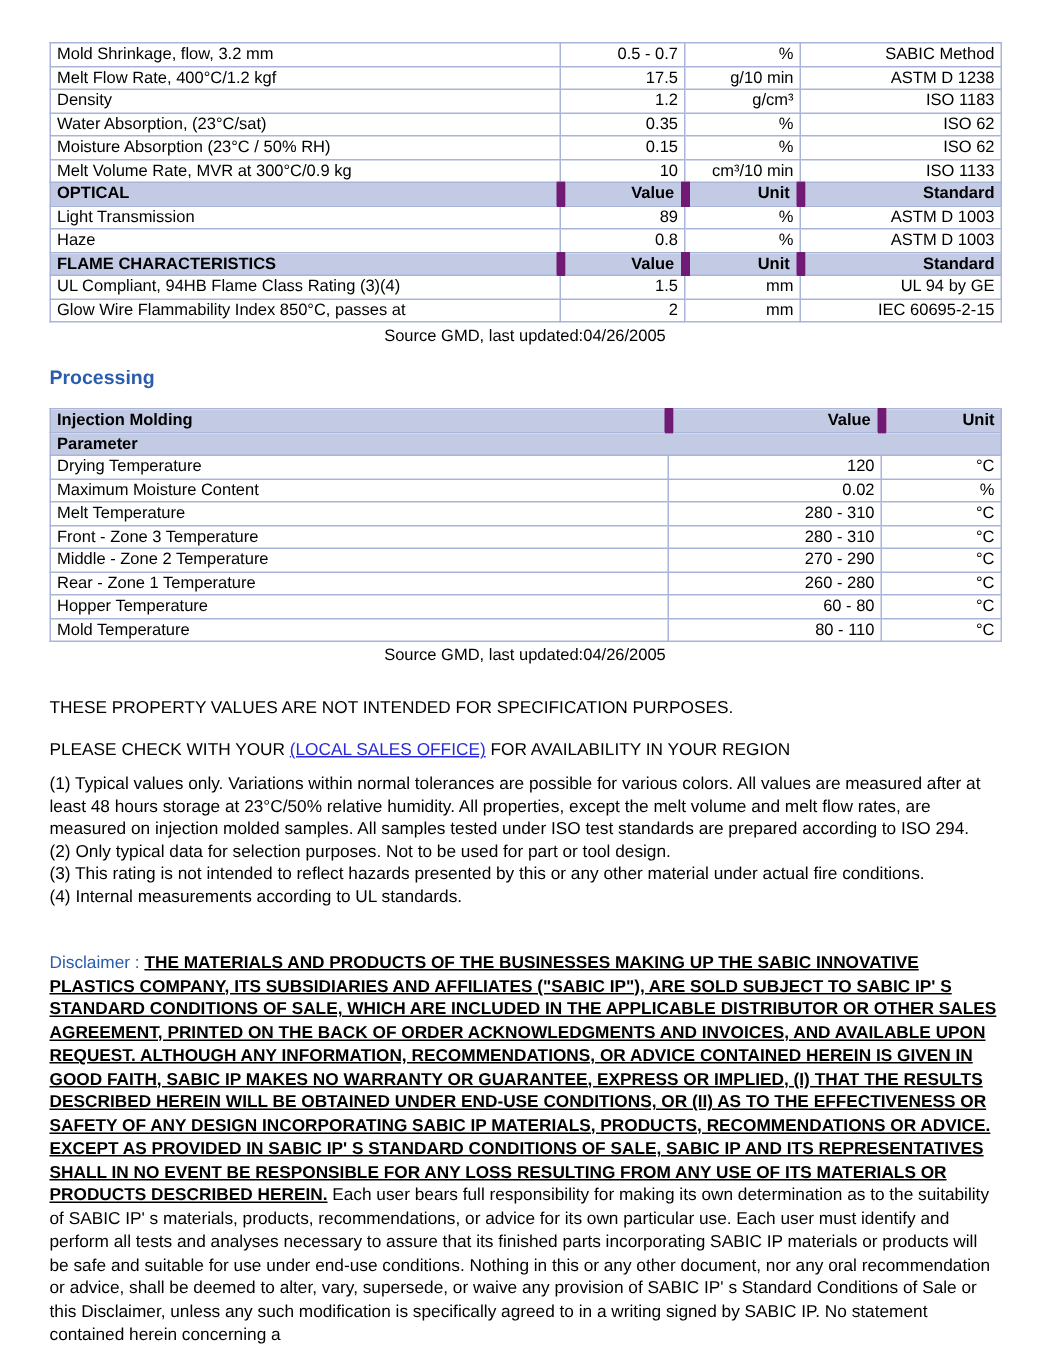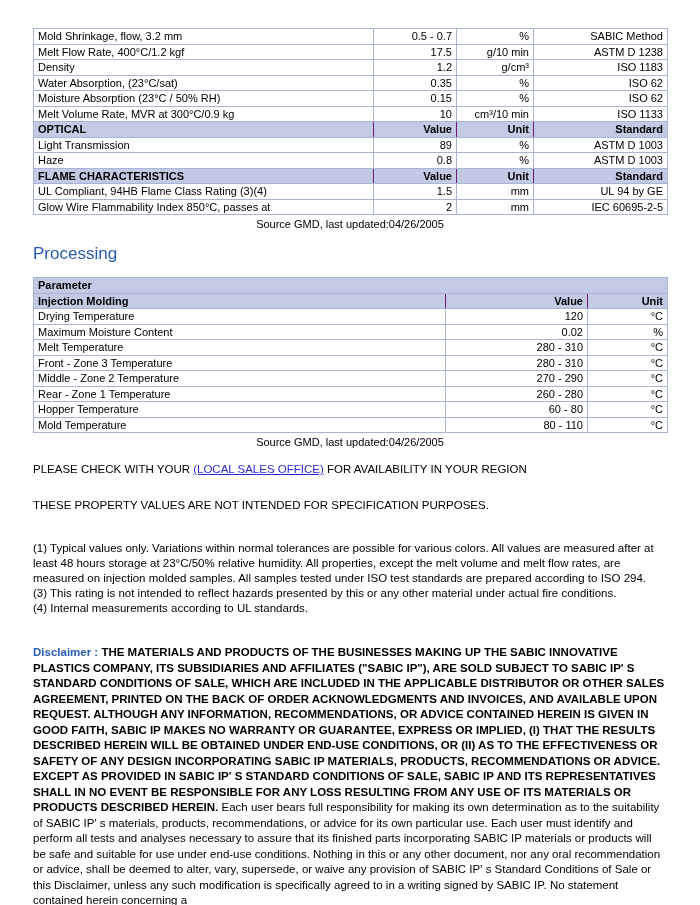--- a/index.html
+++ b/index.html
@@ -18,41 +18,41 @@
     font-size:11px; line-height:12.5px;
     padding:1px 4px; height:12px;
     overflow:hidden; white-space:nowrap;
     vertical-align:middle;
   }
   td.c { text-align:right; }
   tr.sec td {
     background:#c2cae4; font-weight:bold;
   }
   tr.sec td:not(:first-child) { border-left:1px solid #ffffff; }
-  tr.sec td:not(:last-child)  { border-right:1px solid #701a75; }
+  tr.sec td:not(:last-child)  { border-right:6px solid #701a75; }
   tr.sec td.c { text-align:right; }
 
   .source {
     width:634px; text-align:center;
     font-size:11px; margin-top:3px; line-height:13px;
   }
   .proc-head {
-    color:#2a5cad; font-weight:normal; font-size:17px;
+    color:#2a5cad; font-weight:bold; font-size:13px;
     margin:13px 0 13px 0;
   }
   .body-text { font-size:11.5px; line-height:15px; width:634px; }
   .spec-line  { margin-top:21px; }
   .check-line { margin-top:13px; }
   a.sales-link { color:#2a2ad4; text-decoration:underline; cursor:pointer; }
-  .footnotes { margin-top:28px; }
+  .footnotes { margin-top:8px; }
   .disclaimer {
     margin-top:29px; font-size:11.5px; line-height:15.5px; width:634px;
   }
-  .disclaimer .dlabel { color:#2a5cad; font-weight:bold; }
-  .disclaimer .dbold  { font-weight:bold; }
+  .disclaimer .dlabel { color:#2a5cad; font-weight:normal; }
+  .disclaimer .dbold  { font-weight:bold;text-decoration:underline; }
 </style>
 </head>
 <body>
 
 <div class="page">
 
   <table class="props">
     <colgroup>
         <col style="width:340px">
         <col style="width:83px">
@@ -125,43 +125,43 @@
       <tr>
         <td>UL Compliant, 94HB Flame Class Rating (3)(4)</td>
         <td class="c">1.5</td>
         <td class="c">mm</td>
         <td class="c">UL 94 by GE</td>
       </tr>
       <tr>
         <td>Glow Wire Flammability Index 850°C, passes at</td>
         <td class="c">2</td>
         <td class="c">mm</td>
-        <td class="c">IEC 60695-2-5</td>
+        <td class="c">IEC 60695-2-15</td>
       </tr>
     </tbody>
   </table>
   <div class="source">Source GMD, last updated:04/26/2005</div>
 
   <div class="proc-head">Processing</div>
 
   <table class="props">
     <colgroup>
         <col style="width:412px">
         <col style="width:142px">
         <col style="width:80px">
       </colgroup>
     <tbody>
       <tr class="sec">
-        <td colspan="3">Parameter</td>
-      </tr>
-      <tr class="sec">
         <td>Injection Molding</td>
         <td class="c">Value</td>
         <td class="c">Unit</td>
       </tr>
+      <tr class="sec">
+        <td colspan="3">Parameter</td>
+      </tr>
       <tr>
         <td>Drying Temperature</td>
         <td class="c">120</td>
         <td class="c">°C</td>
       </tr>
       <tr>
         <td>Maximum Moisture Content</td>
         <td class="c">0.02</td>
         <td class="c">%</td>
       </tr>
@@ -192,25 +192,26 @@
       </tr>
       <tr>
         <td>Mold Temperature</td>
         <td class="c">80 - 110</td>
         <td class="c">°C</td>
       </tr>
     </tbody>
   </table>
   <div class="source">Source GMD, last updated:04/26/2005</div>
 
+  <div class="body-text spec-line">THESE PROPERTY VALUES ARE NOT INTENDED FOR SPECIFICATION PURPOSES.</div>
+
   <div class="body-text check-line"><span>PLEASE CHECK WITH YOUR </span><a class="sales-link">(LOCAL SALES OFFICE)</a><span> FOR AVAILABILITY IN YOUR REGION</span></div>
-
-  <div class="body-text spec-line">THESE PROPERTY VALUES ARE NOT INTENDED FOR SPECIFICATION PURPOSES.</div>
 
   <div class="body-text footnotes">
     <div>(1) Typical values only. Variations within normal tolerances are possible for various colors. All values are measured after at least 48 hours storage at 23°C/50% relative humidity. All properties, except the melt volume and melt flow rates, are measured on injection molded samples. All samples tested under ISO test standards are prepared according to ISO 294.</div>
+    <div>(2) Only typical data for selection purposes. Not to be used for part or tool design.</div>
     <div>(3) This rating is not intended to reflect hazards presented by this or any other material under actual fire conditions.</div>
     <div>(4) Internal measurements according to UL standards.</div>
   </div>
 
   <div class="disclaimer"><span class="dlabel">Disclaimer : </span><span class="dbold">THE MATERIALS AND PRODUCTS OF THE BUSINESSES MAKING UP THE SABIC INNOVATIVE PLASTICS COMPANY, ITS SUBSIDIARIES AND AFFILIATES ("SABIC IP"), ARE SOLD SUBJECT TO SABIC IP' S STANDARD CONDITIONS OF SALE, WHICH ARE INCLUDED IN THE APPLICABLE DISTRIBUTOR OR OTHER SALES AGREEMENT, PRINTED ON THE BACK OF ORDER ACKNOWLEDGMENTS AND INVOICES, AND AVAILABLE UPON REQUEST. ALTHOUGH ANY INFORMATION, RECOMMENDATIONS, OR ADVICE CONTAINED HEREIN IS GIVEN IN GOOD FAITH, SABIC IP MAKES NO WARRANTY OR GUARANTEE, EXPRESS OR IMPLIED, (I) THAT THE RESULTS DESCRIBED HEREIN WILL BE OBTAINED UNDER END-USE CONDITIONS, OR (II) AS TO THE EFFECTIVENESS OR SAFETY OF ANY DESIGN INCORPORATING SABIC IP MATERIALS, PRODUCTS, RECOMMENDATIONS OR ADVICE. EXCEPT AS PROVIDED IN SABIC IP' S STANDARD CONDITIONS OF SALE, SABIC IP AND ITS REPRESENTATIVES SHALL IN NO EVENT BE RESPONSIBLE FOR ANY LOSS RESULTING FROM ANY USE OF ITS MATERIALS OR PRODUCTS DESCRIBED HEREIN.</span><span> Each user bears full responsibility for making its own determination as to the suitability of SABIC IP' s materials, products, recommendations, or advice for its own particular use. Each user must identify and perform all tests and analyses necessary to assure that its finished parts incorporating SABIC IP materials or products will be safe and suitable for use under end-use conditions. Nothing in this or any other document, nor any oral recommendation or advice, shall be deemed to alter, vary, supersede, or waive any provision of SABIC IP' s Standard Conditions of Sale or this Disclaimer, unless any such modification is specifically agreed to in a writing signed by SABIC IP. No statement contained herein concerning a</span></div>
 
 </div>
 
 </body></html>

